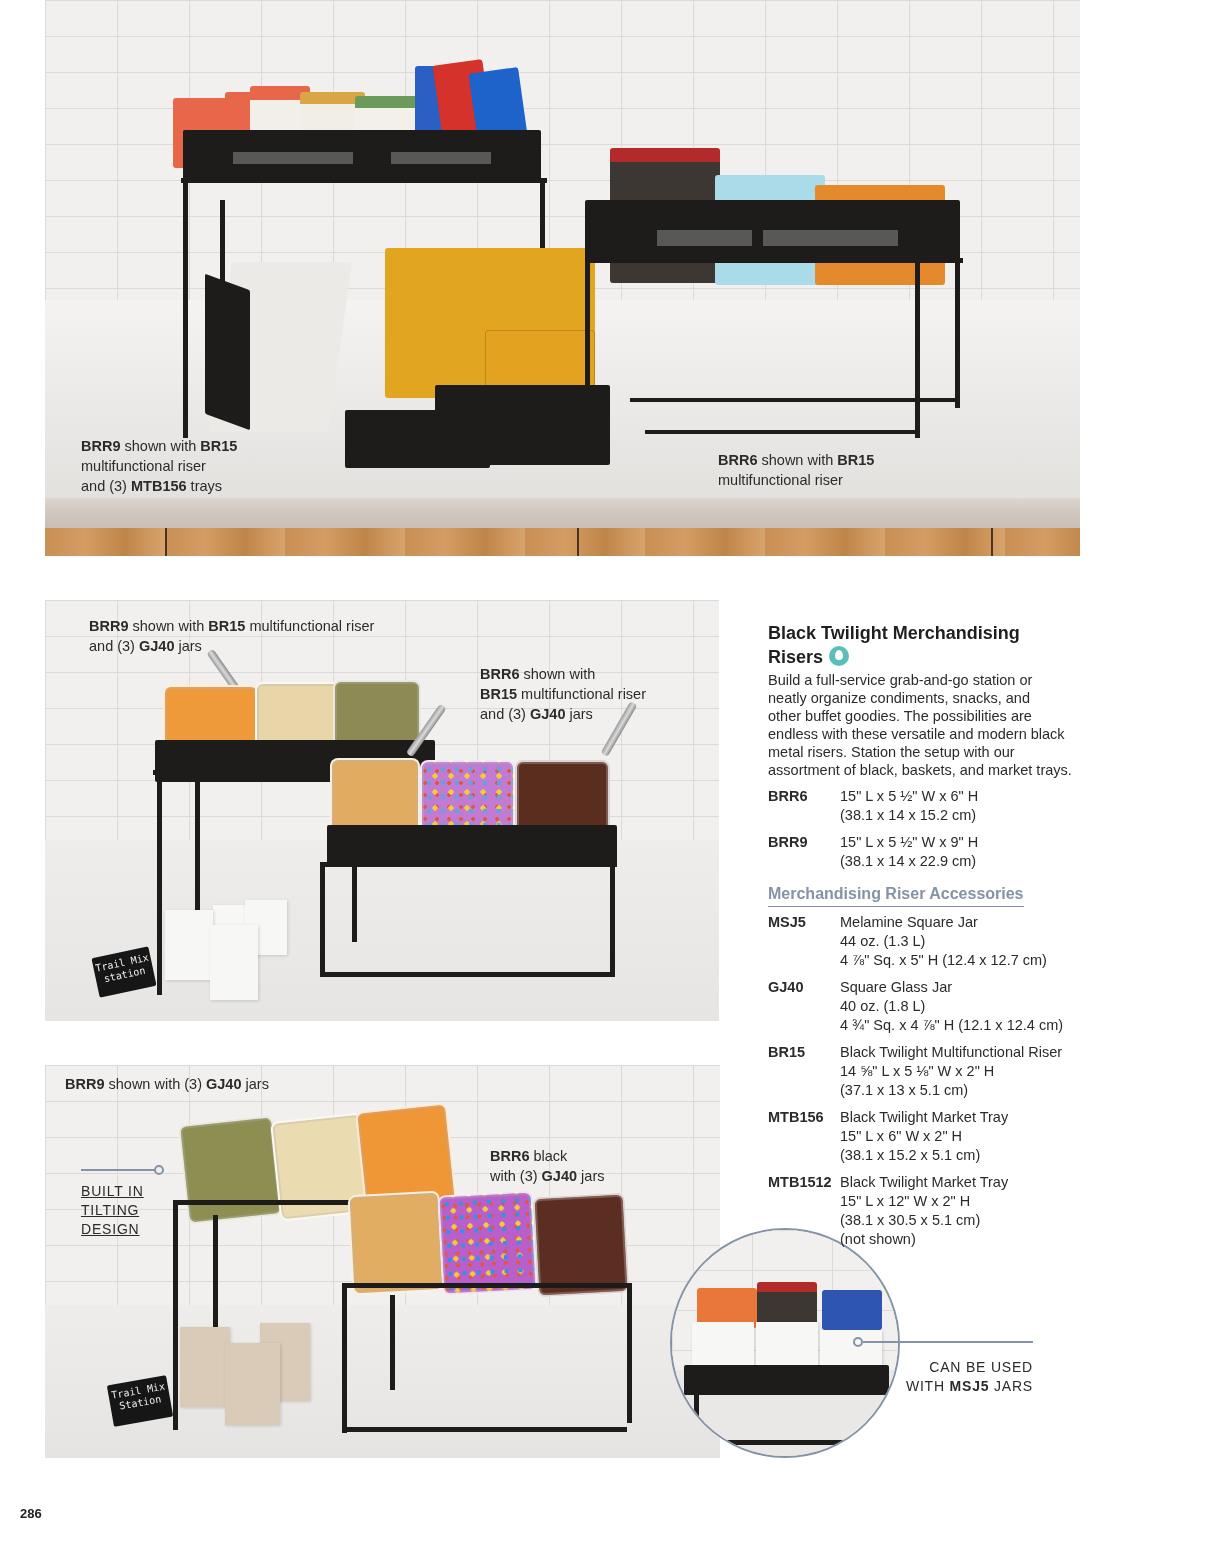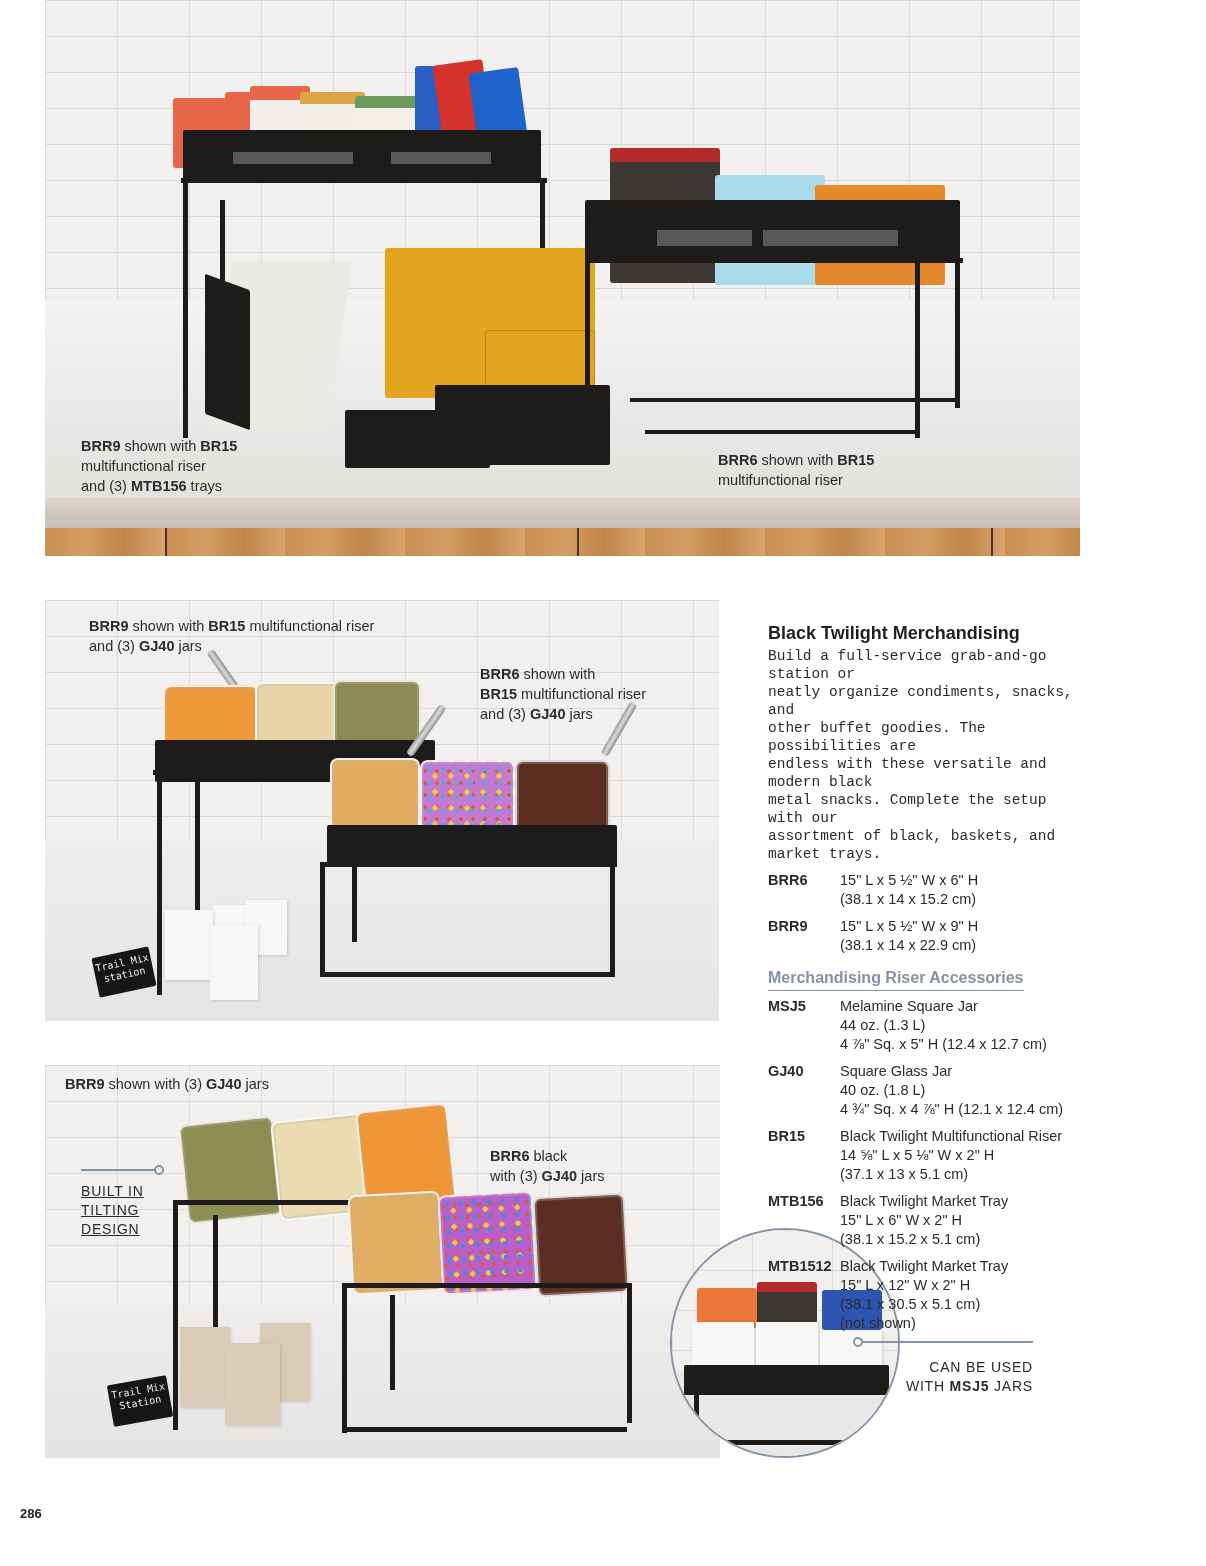--- a/index.html
+++ b/index.html
@@ -80,21 +80,21 @@
   .spec-col { position: absolute; left: 768px; top: 597px; width: 320px; margin-top: 24px; }
   .title { font-size: 18px; font-weight: 700; line-height: 24px; color: #1f1f1f; }
   .drop-icon {
     display: inline-block; width: 20px; height: 20px; border-radius: 50%;
     background: #5bbfb8; vertical-align: -3px; margin-left: 6px; position: relative;
   }
   .drop-icon::after {
     content: ""; position: absolute; left: 6px; top: 4px; width: 8px; height: 10px;
     background: #fff; border-radius: 50% 50% 50% 50% / 60% 60% 40% 40%;
   }
-  .desc { font-size: 14.5px; line-height: 18px; color: #2b2b2b; margin-top: 2px; font-family: Liberation Mono, monospace; }
+  .desc { font-size: 14.5px; line-height: 18px; color: #2b2b2b; margin-top: 2px; }
   .spec-row { display: flex; margin-top: 8px; font-size: 14.5px; line-height: 19px; }
   .spec-row .code { width: 72px; font-weight: 700; color: #2b2b2b; flex-shrink: 0; }
   .spec-row .vals div { white-space: nowrap; }
   .subhead {
     font-size: 16px; font-weight: 700; color: #8593a6; line-height: 22px;
     margin-top: 12px; display: inline-block; border-bottom: 1.5px solid #8593a6; padding-bottom: 1px;
   }
   .page-num { position: absolute; left: 20px; top: 1506px; font-size: 13px; font-weight: 700; color: #222; }
 </style>
 </head>
@@ -265,27 +265,28 @@
 <div class="leader-dot" style="left:853px; top:1337px;"></div>
 <div class="leader" style="left:863px; top:1341px; width:170px;"></div>
 <div class="callout-cap" style="left:880px; top:1358px; width:153px; text-align:right;">
   <div>CAN BE USED</div>
   <div><span>WITH </span><b>MSJ5</b><span> JARS</span></div>
 </div>
 
 <div class="spec-col">
   <div class="title">
     <div>Black Twilight Merchandising</div>
+    <div><span>Risers</span><span class="drop-icon"></span></div>
   </div>
   <div class="desc" id="desc">
       <div>Build a full-service grab-and-go station or</div>
       <div>neatly organize condiments, snacks, and</div>
       <div>other buffet goodies. The possibilities are</div>
       <div>endless with these versatile and modern black</div>
-      <div>metal snacks. Complete the setup with our</div>
+      <div>metal risers. Station the setup with our</div>
       <div>assortment of black, baskets, and market trays.</div>
     </div>
 
   <div id="specs">
       <div class="spec-row">
         <div class="code">BRR6</div>
         <div class="vals">
           <div>15" L x 5 ½" W x 6" H</div>
           <div>(38.1 x 14 x 15.2 cm)</div>
         </div>

